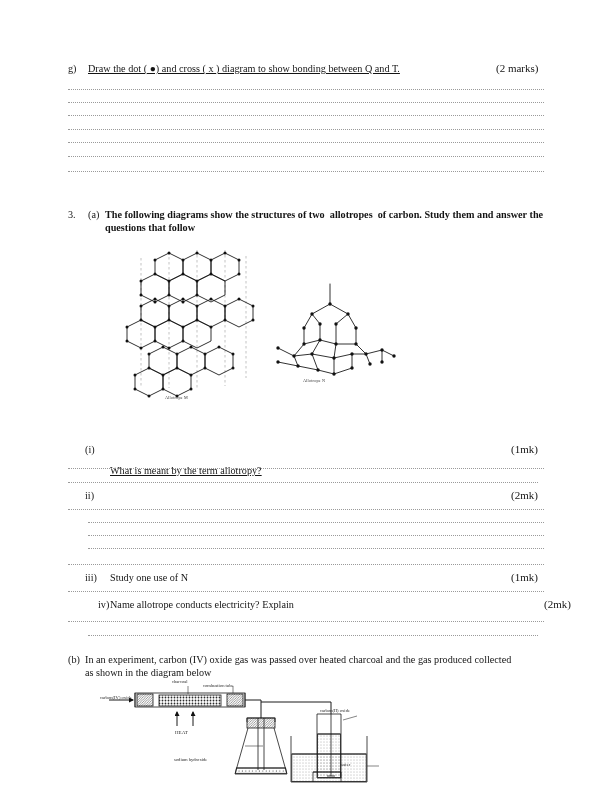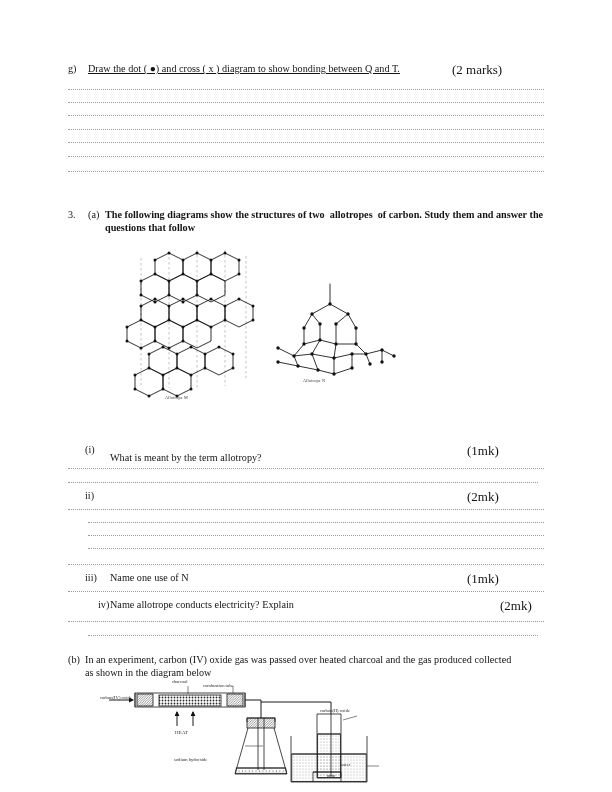--- a/index.html
+++ b/index.html
@@ -25,23 +25,24 @@
   
   .qtext {
     position: absolute;
     font-size: 10.2px;
     line-height: 13px;
     color: #141414;
     white-space: pre-wrap;
   }
   .marks {
     position: absolute;
-    font-size: 13px;
+    font-size: 11px;
     color: #141414;
     white-space: nowrap;
+    margin-left: 44px;
   }
 
   
   .dline {
     position: absolute;
     height: 1px;
     border-bottom: 1px dotted #9a9a9a;
   }
 
   
@@ -270,39 +271,39 @@
         <circle cx="92" cy="82" r="1.7"></circle>
           <circle cx="104" cy="80" r="1.7"></circle>
         <circle cx="0" cy="66" r="1.7"></circle>
           <circle cx="0" cy="80" r="1.7"></circle>
       </g>
     </svg>
   </div>
   <div class="caption" style="left:303px; top:378px;">Allotrope  N</div>
 
   <div class="qtext" style="left:85px; top:443px;">(i)</div>
-  <div class="qtext" style="left:110px; top:451px; width:330px;">What is meant by the term allotropy?</div>
+  <div class="qtext" style="left:110px; top:464px; width:330px;text-decoration:underline;">What is meant by the term allotropy?</div>
   <div class="marks" style="left:467px; top:443px;">(1mk)</div>
   <div>
     <div class="dline" style="left:68px; top:467px; width:476px;"></div>
     <div class="dline" style="left:68px; top:481px; width:470px;"></div>
   </div>
 
   <div class="qtext" style="left:85px; top:489px;">ii)</div>
   <div class="marks" style="left:467px; top:489px;">(2mk)</div>
   <div>
     <div class="dline" style="left:68px;  top:508px; width:476px;"></div>
     <div class="dline" style="left:88px;  top:521px; width:456px;"></div>
     <div class="dline" style="left:88px;  top:534px; width:456px;"></div>
     <div class="dline" style="left:88px;  top:547px; width:456px;"></div>
     <div class="dline" style="left:68px;  top:563px; width:476px;"></div>
   </div>
 
   <div class="qtext" style="left:85px; top:571px;text-align:right;">iii)</div>
-  <div class="qtext" style="left:110px; top:571px; width:330px;">Name one use of N</div>
+  <div class="qtext" style="left:110px; top:571px; width:330px;">Study one use of N</div>
   <div class="marks" style="left:467px; top:571px;">(1mk)</div>
   <div>
     <div class="dline" style="left:68px; top:590px; width:476px;"></div>
   </div>
 
   <div class="qtext" style="left:98px; top:598px;">iv)</div>
   <div class="qtext" style="left:110px; top:598px; width:345px;">Name allotrope conducts electricity? Explain</div>
   <div class="marks" style="left:500px; top:598px;">(2mk)</div>
   <div>
     <div class="dline" style="left:68px; top:620px; width:476px;"></div>

